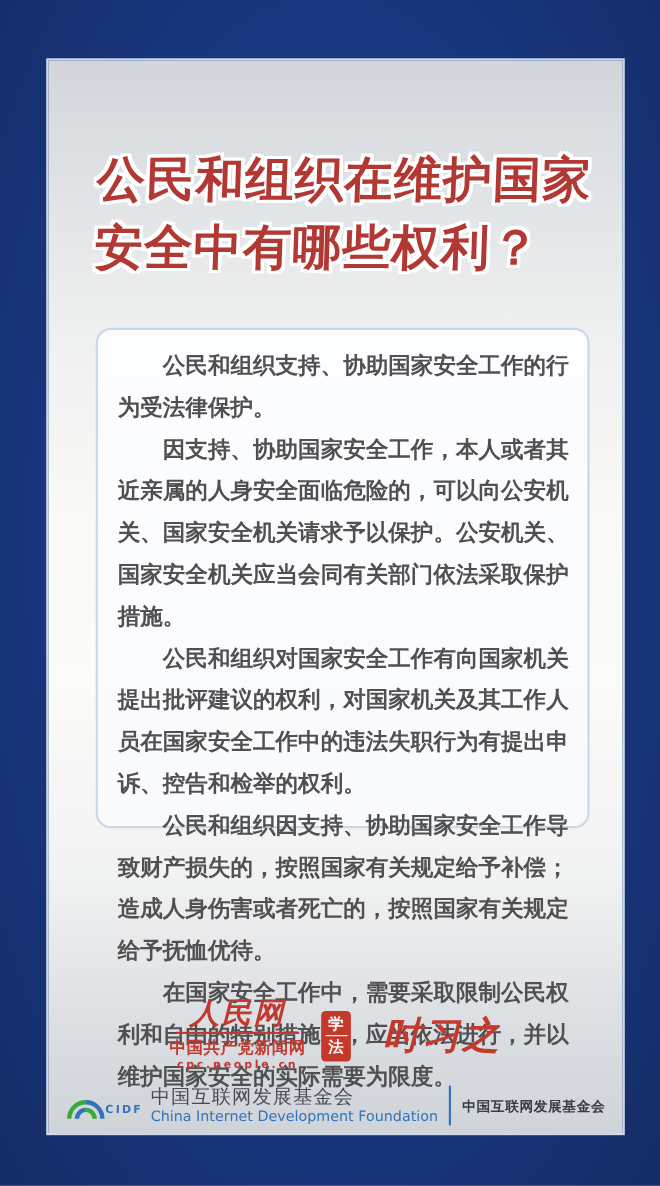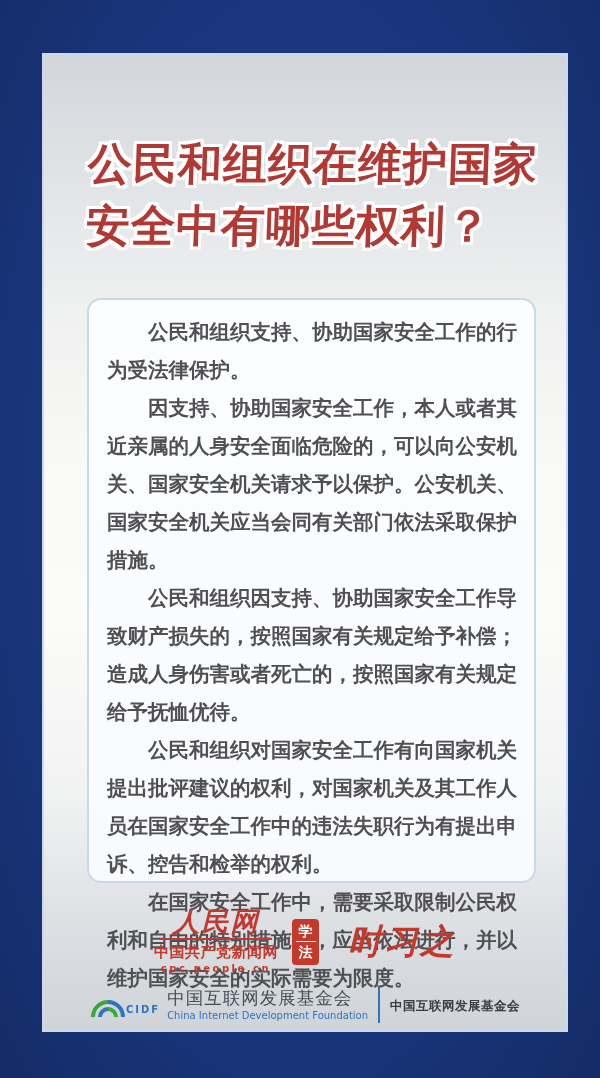--- a/index.html
+++ b/index.html
@@ -29,21 +29,21 @@
     color: #b23933;
     transform: skewX(-2deg);
     text-shadow:
       -3px -3px 0 #fff, 3px -3px 0 #fff, -3px 3px 0 #fff, 3px 3px 0 #fff,
       -3px 0 0 #fff, 3px 0 0 #fff, 0 -3px 0 #fff, 0 3px 0 #fff;
     white-space: nowrap;
   }
   .textbox {
     position: absolute;
     left: 43px; top: 243px;
-    width: 449px; height: 585px;
+    width: 449px; height: 455px;
     border: 2px solid #c9d9ec;
     border-radius: 14px;
     background: linear-gradient(180deg, #fcfdff 0%, #f8fafc 100%);
     padding: 13px 8px 0 18px;
   }
   .textbox p {
     font-size: 20.5px;
     line-height: 38px;
     color: #505052;
     font-weight: 600;
@@ -132,21 +132,21 @@
   }
   .cidf-names { display: flex; flex-direction: column; }
   .cidf-cn {
     font-size: 17.5px;
     color: #454c56;
     font-weight: 500;
     letter-spacing: 1px;
     line-height: 21px;
   }
   .cidf-en {
-    font-size: 10px;
+    font-size: 13px;
     color: #2f74bd;
     line-height: 13px;
   }
   .foundation-divider {
     width: 2px; height: 36px;
     background: #2f74bd;
   }
   .support-block { display: flex; flex-direction: column; }
   .support-line {
     font-size: 12.5px;
@@ -162,22 +162,22 @@
 <div class="card">
 
   <div class="title">
     <div>公民和组织在维护国家</div>
     <div>安全中有哪些权利？</div>
   </div>
 
   <div class="textbox">
     <p>公民和组织支持、协助国家安全工作的行为受法律保护。</p>
     <p>因支持、协助国家安全工作，本人或者其近亲属的人身安全面临危险的，可以向公安机关、国家安全机关请求予以保护。公安机关、国家安全机关应当会同有关部门依法采取保护措施。</p>
+    <p>公民和组织对国家安全工作有向国家机关提出批评建议的权利，对国家机关及其工作人员在国家安全工作中的违法失职行为有提出申诉、控告和检举的权利。</p>
     <p>公民和组织因支持、协助国家安全工作导致财产损失的，按照国家有关规定给予补偿；造成人身伤害或者死亡的，按照国家有关规定给予抚恤优待。</p>
-    <p>公民和组织对国家安全工作有向国家机关提出批评建议的权利，对国家机关及其工作人员在国家安全工作中的违法失职行为有提出申诉、控告和检举的权利。</p>
     <p>在国家安全工作中，需要采取限制公民权利和自由的特别措施时，应当依法进行，并以维护国家安全的实际需要为限度。</p>
   </div>
 
   <div class="logos-row">
     <div class="people-logo">
       <div class="people-script">人民网</div>
       <div class="people-rule"></div>
       <div class="people-site">中国共产党新闻网</div>
       <div class="people-url">cpc.people.cn</div>
     </div>

